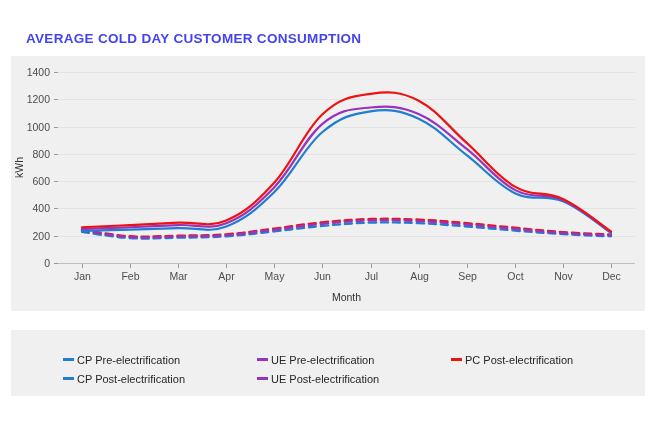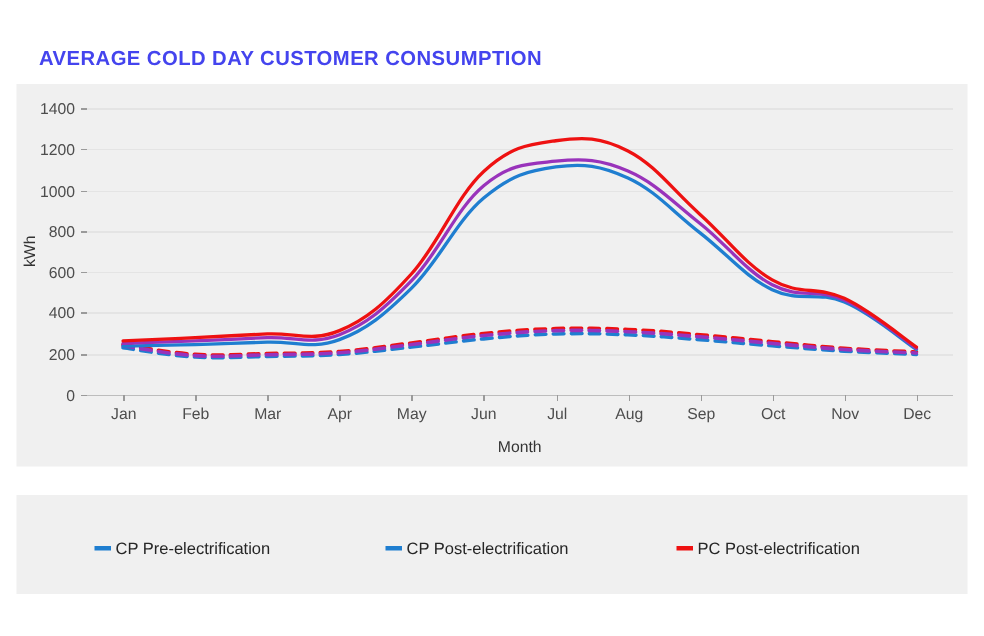--- a/index.html
+++ b/index.html
@@ -203,23 +203,31 @@
     </svg>
   </div>
 
   <div id="legend-panel">
     <div id="legend-grid">
         <div class="legend-item">
           <span class="legend-swatch" style="background: rgb(31, 126, 208);"></span>
           <span>CP Pre-electrification</span>
         </div>
         <div class="legend-item">
+          <span class="legend-swatch" style="background: rgb(153, 51, 187);"></span>
+          <span>UE Pre-electrification</span>
+        </div>
+        <div class="legend-item">
+          <span class="legend-swatch" style="background: rgb(238, 17, 17);"></span>
+          <span>PC Post-electrification</span>
+        </div>
+        <div class="legend-item">
           <span class="legend-swatch" style="background: rgb(31, 126, 208);"></span>
           <span>CP Post-electrification</span>
         </div>
         <div class="legend-item">
-          <span class="legend-swatch" style="background: rgb(238, 17, 17);"></span>
-          <span>PC Post-electrification</span>
+          <span class="legend-swatch" style="background: rgb(153, 51, 187);"></span>
+          <span>UE Post-electrification</span>
         </div>
       </div>
   </div>
 
 </div>
 
 </body></html>

